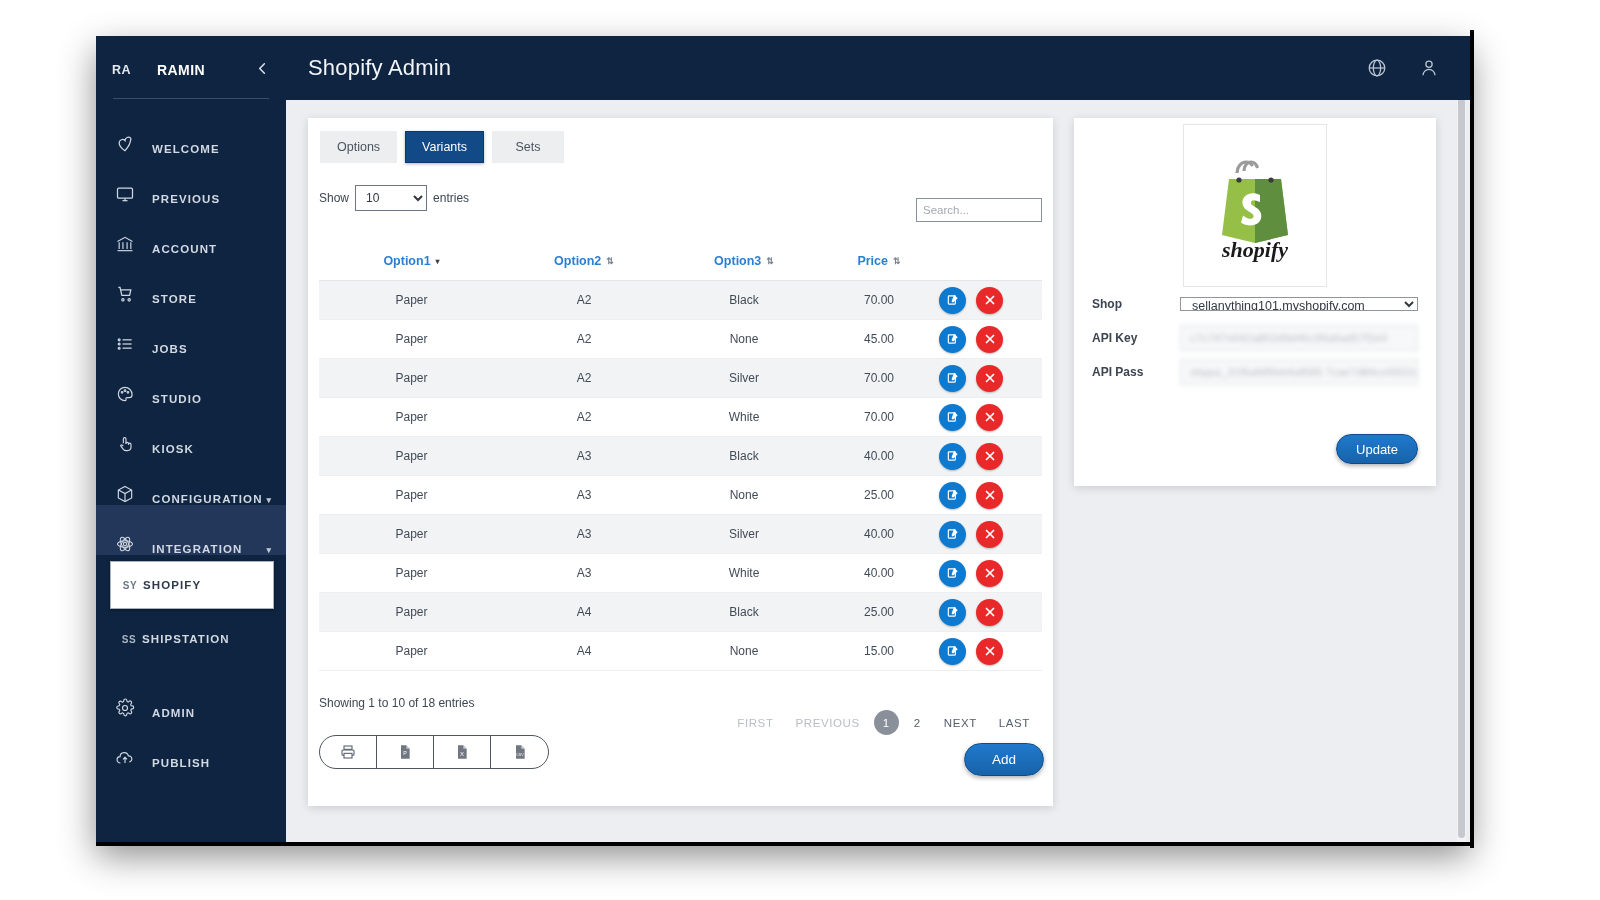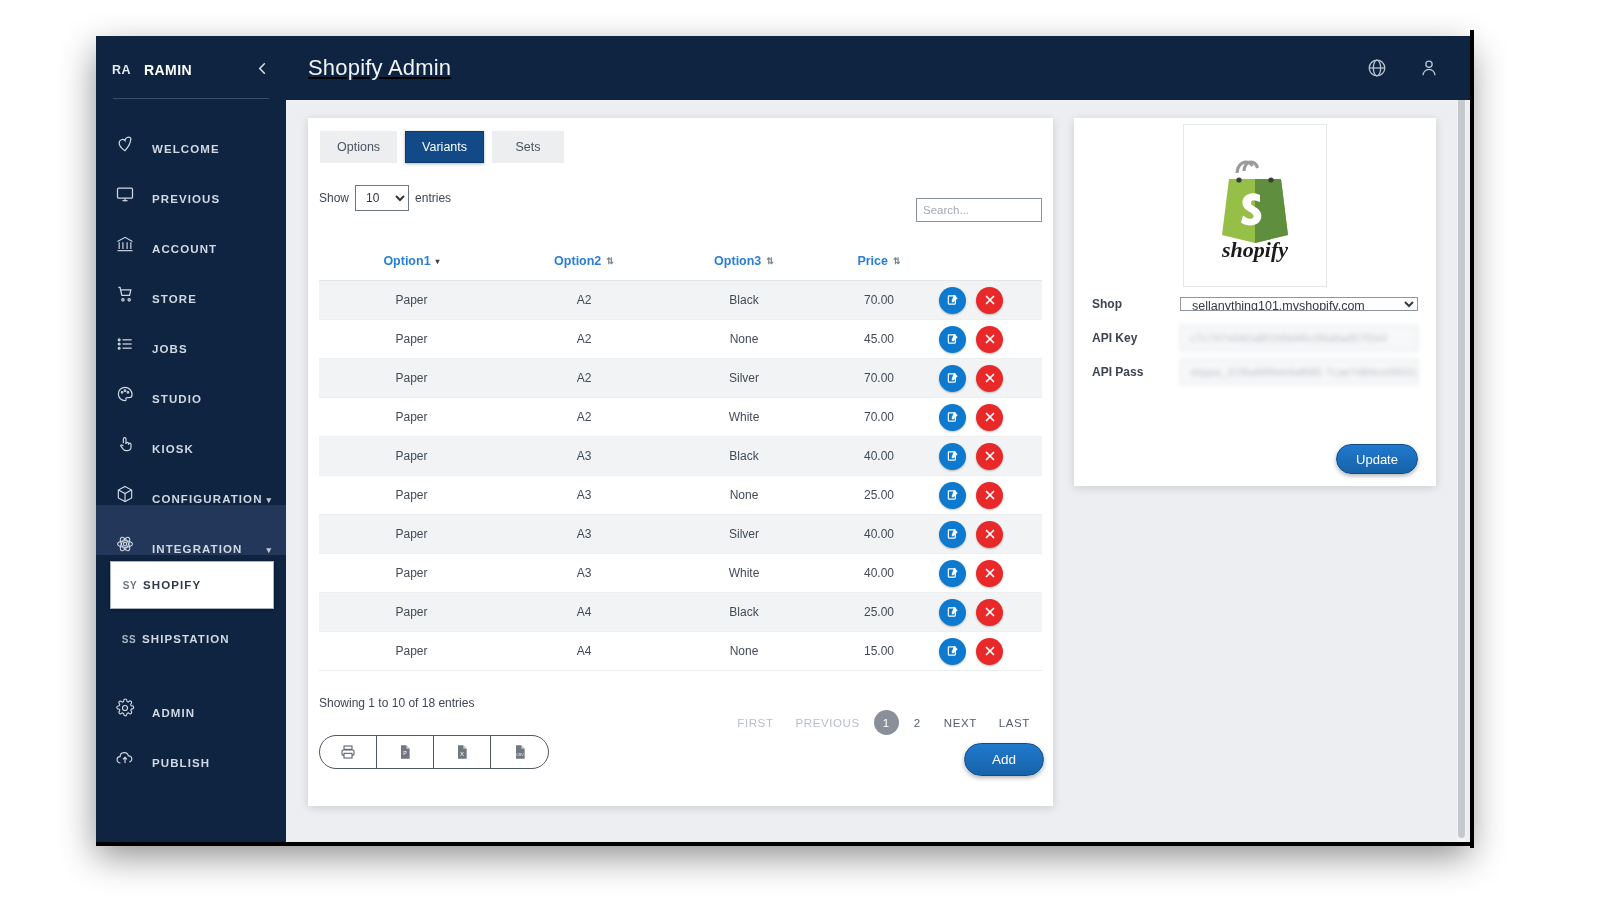--- a/index.html
+++ b/index.html
@@ -47,21 +47,21 @@
     display: flex; align-items: center;
     padding: 16px 16px 0 16px;
     height: 52px;
   }
   .side-initials {
     font-size: 12.5px; font-weight: bold; color: #e4e9ef;
     letter-spacing: .5px;
   }
   .side-username {
     font-size: 14px; font-weight: bold; color: #ffffff;
-    margin-left: 13px; letter-spacing: .4px;
+    margin-left: 26px; letter-spacing: .4px;
   }
   .side-collapse {
     margin-left: auto; color: #dfe5ec; font-size: 18px;
     line-height: 1; cursor: pointer; font-weight: 300;
   }
   .side-rule {
     height: 1px; background: #3a4d68;
     margin: 10px 17px 6px 17px;
   }
   .side-item {
@@ -103,21 +103,20 @@
     box-shadow: 0 1px 3px rgba(0,0,0,.35);
   }
   .side-sub.selected .abbr { color: #6d7684; }
 
   
   #main {
     flex: 1 1 auto;
     position: relative;
     background: #737373;
     overflow: hidden;
-    text-decoration: underline;
   }
   #topbar {
     height: 64px;
     background: #0f2440;
     display: flex; align-items: center;
     padding: 0 28px 0 22px;
     position: relative; z-index: 4;
   }
   #topbar .title {
     font-size: 22px; color: #f2f5f8; font-weight: 400;
@@ -163,21 +162,21 @@
     border: 1px solid #0a3b6e;
     box-shadow: 0 1px 3px rgba(0,0,0,.3);
   }
 
   .lengthrow {
     display: flex; align-items: center;
     padding: 22px 0 0 11px;
     font-size: 12px; color: #3d4752;
   }
   .len-select {
-    margin: 0 6px; width: 54px; height: 26px;
+    margin: 0 6px; width: 72px; height: 26px;
     border: 1px solid #6d7684; background: #fff;
     font-size: 12px; font-family: "Liberation Sans", sans-serif;
     padding-left: 6px; color: #2f3740;
   }
 
   .searchrow {
     position: absolute; right: 11px; top: 80px;
   }
   .search-input {
     width: 126px; height: 24px;
@@ -305,21 +304,21 @@
     border: 1px solid #dcdfe3; background: #f7f8f9;
     font-size: 11px; color: #b6bcc3;
     padding: 0 9px;
     display: flex; align-items: center;
     filter: blur(2.4px);
     overflow: hidden; white-space: nowrap;
     font-family: "Liberation Sans", sans-serif;
     letter-spacing: .2px;
   }
   .updatebtn {
-    position: absolute; right: 18px; bottom: 12px;
+    position: absolute; right: 18px; bottom: 22px;
     width: 82px; height: 30px; border-radius: 16px;
     background: linear-gradient(to bottom, #2079cd 0%, #1763a9 100%);
     border: 1px solid #0f4c87;
     color: #ffffff; font-size: 13px;
     display: flex; align-items: center; justify-content: center;
     cursor: pointer; box-shadow: 0 2px 4px rgba(0,0,0,.3);
   }
 
   
   #vscroll {

